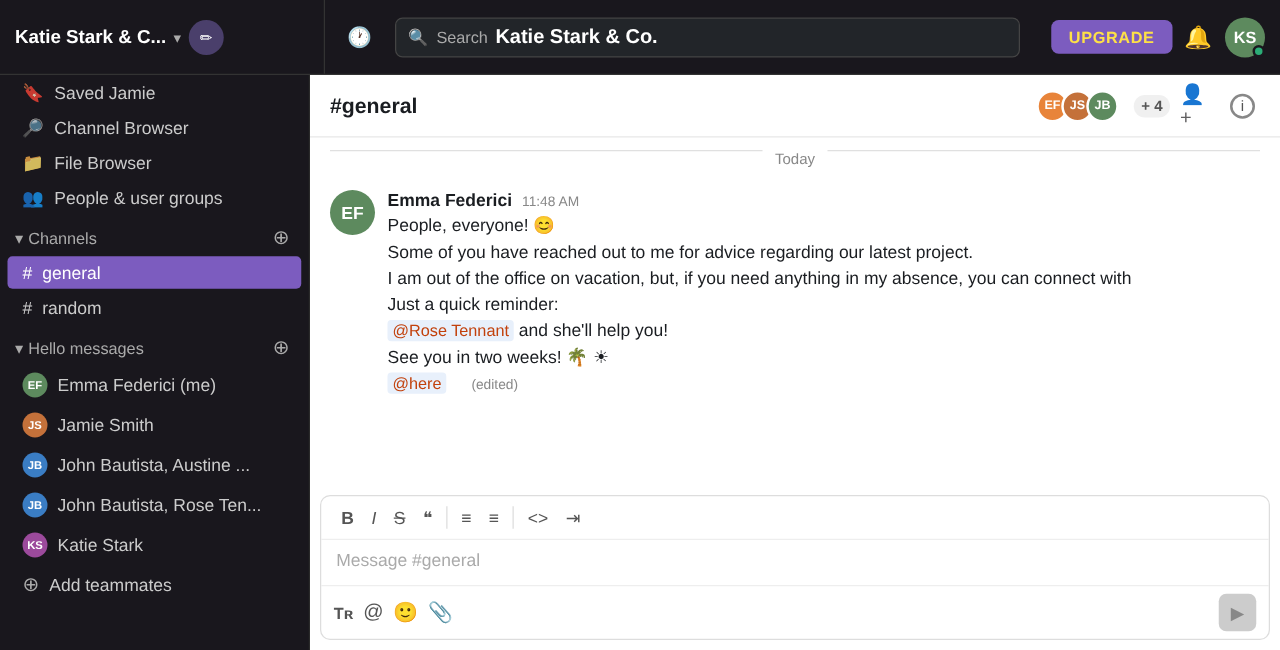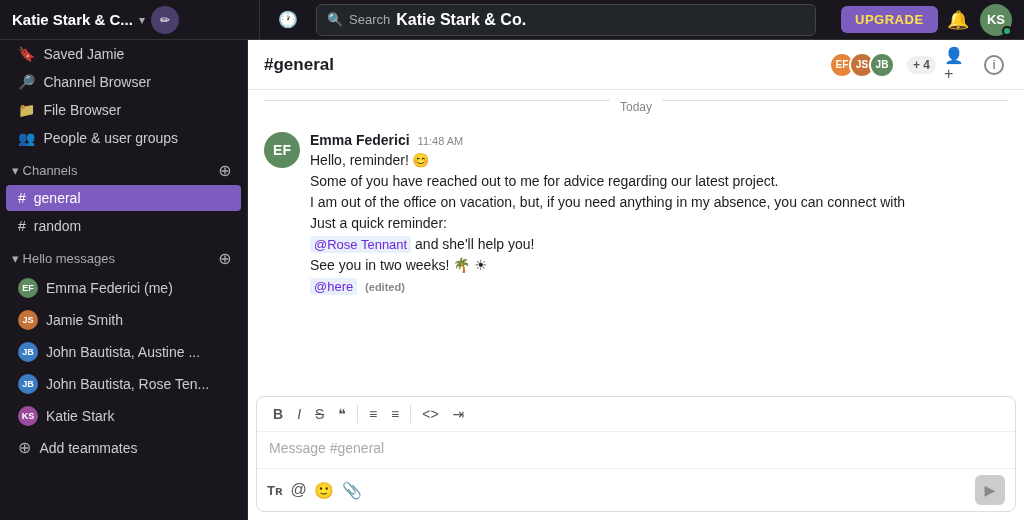--- a/index.html
+++ b/index.html
@@ -1,19 +1,19 @@
 <!DOCTYPE html>
 <html><head>
   <meta charset="utf-8">
   <style>
     * { box-sizing: border-box; margin: 0; padding: 0; }
     body { font-family: -apple-system, BlinkMacSystemFont, 'Segoe UI', sans-serif; background: #1a1d21; color: #d1d2d3; height: 520px; width: 1024px; overflow: hidden; display: flex; flex-direction: column; }
 
     
-    .topbar { height: 40px; background: #19171d; display: flex; align-items: center; padding: 0 12px; gap: 10px; border-bottom: 1px solid #333; flex-shrink: 0; }
+    .topbar { height: 60px; background: #19171d; display: flex; align-items: center; padding: 0 12px; gap: 10px; border-bottom: 1px solid #333; flex-shrink: 0; }
     .workspace-name { color: #fff; font-weight: 700; font-size: 15px; white-space: nowrap; overflow: hidden; text-overflow: ellipsis; max-width: 150px; }
     .topbar-left { display: flex; align-items: center; gap: 6px; width: 248px; flex-shrink: 0; border-right: 1px solid #333; height: 100%; padding-right: 12px; }
     .edit-btn { width: 28px; height: 28px; border-radius: 50%; background: #4a3f6b; display: flex; align-items: center; justify-content: center; cursor: pointer; color: #fff; font-size: 12px; }
     .chevron-icon { color: #aaa; font-size: 12px; cursor: pointer; }
     .topbar-center { flex: 1; display: flex; align-items: center; gap: 10px; }
     .history-btn { color: #ccc; font-size: 16px; cursor: pointer; padding: 4px 8px; }
     .search-bar { flex: 1; max-width: 500px; background: #222529; border: 1px solid #444; border-radius: 6px; height: 32px; display: flex; align-items: center; padding: 0 10px; gap: 6px; cursor: text; }
     .search-icon { color: #999; font-size: 13px; }
     .search-bold { font-weight: 700; color: #fff; }
     .topbar-right { display: flex; align-items: center; gap: 10px; }
@@ -51,22 +51,22 @@
     .messages { flex: 1; overflow-y: auto; padding: 0 16px; }
     .date-divider { display: flex; gap: 10px; padding: 10px 0; color: #888; font-size: 12px; }
     .date-divider::before, .date-divider::after { content: ''; flex: 1; height: 1px; background: #e0e0e0; }
     .message { display: flex; gap: 10px; padding: 8px 0; }
     .msg-avatar { width: 36px; height: 36px; border-radius: 50%; flex-shrink: 0; font-size: 14px; font-weight: 700; display: flex; align-items: center; justify-content: center; color: #fff; }
     .msg-body { flex: 1; }
     .msg-header { display: flex; align-items: baseline; gap: 8px; margin-bottom: 2px; }
     .msg-name { font-weight: 700; font-size: 14px; color: #1a1d21; }
     .msg-time { font-size: 11px; color: #888; }
     .msg-text { font-size: 14px; color: #1a1d21; line-height: 1.5; }
-    .mention { background: #e8f0fb; color: #6d28d9; border-radius: 3px; padding: 1px 4px; font-size: 13px; cursor: pointer; }
-    .edited { font-size: 11px; color: #888; margin-left: 4px; font-weight: bold; }
+    .mention { background: #e8f0fb; color: #c2410c; border-radius: 3px; padding: 1px 4px; font-size: 13px; cursor: pointer; }
+    .edited { font-size: 11px; color: #888; margin-left: 16px; }
 
     
     .composer { border: 1px solid #ddd; border-radius: 8px; margin: 8px; flex-shrink: 0; }
     .composer-toolbar { display: flex; align-items: center; gap: 2px; padding: 6px 10px; border-bottom: 1px solid #eee; }
     .toolbar-btn { padding: 3px 6px; color: #555; font-size: 14px; cursor: pointer; border-radius: 3px; border: none; background: none; }
     .toolbar-separator { width: 1px; height: 18px; background: #ddd; margin: 0 3px; }
     .composer-input { padding: 8px 12px; min-height: 36px; color: #888; font-size: 14px; cursor: text; }
     .composer-footer { display: flex; align-items: center; justify-content: space-between; padding: 6px 10px; border-top: 1px solid #eee; }
     .composer-footer-left { display: flex; align-items: center; gap: 8px; }
     .footer-btn { color: #555; font-size: 16px; cursor: pointer; }
@@ -197,21 +197,21 @@
         <span>Today</span>
       </div>
 
       <div class="message">
         <div class="msg-avatar" style="background:#5d8a5e;">EF</div>
         <div class="msg-body">
           <div class="msg-header">
             <span class="msg-name">Emma Federici</span>
             <span class="msg-time">11:48 AM</span>
           </div>
-          <div class="msg-text">Hello, reminder! 😊</div>
+          <div class="msg-text">People, everyone! 😊</div>
           <div class="msg-text">Some of you have reached out to me for advice regarding our latest project.</div>
           <div class="msg-text">I am out of the office on vacation, but, if you need anything in my absence, you can connect with</div>
           <div class="msg-text">Just a quick reminder:</div>
           <div class="msg-text">
             <span class="mention">@Rose Tennant</span>
             <span> and she'll help you!</span>
           </div>
           <div class="msg-text">See you in two weeks! 🌴 ☀</div>
           <div class="msg-text">
             <span class="mention">@here</span>

